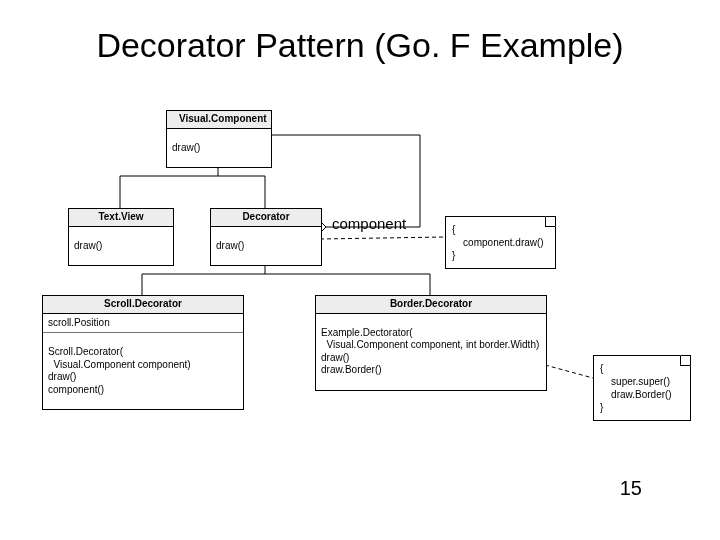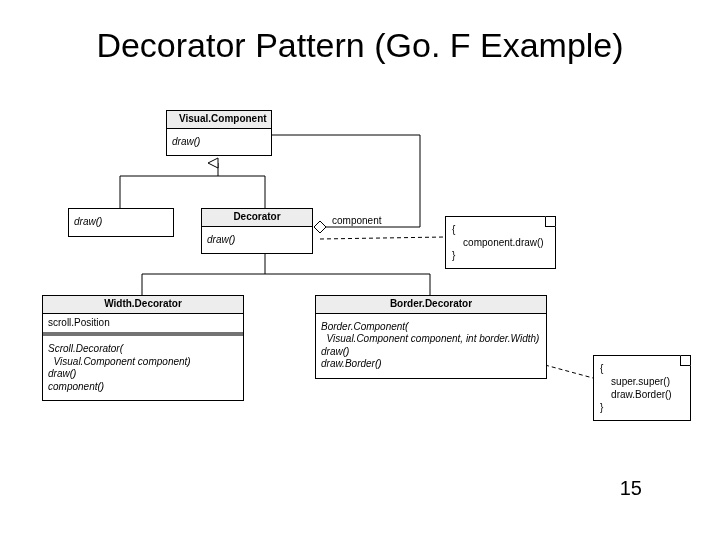--- a/index.html
+++ b/index.html
@@ -42,28 +42,27 @@
     line-height: 1.25;
   }
   .uml .name {
     border-bottom: 1px solid #000;
     text-align: center;
     padding: 2px 12px;
     background: #ededed;
     font-weight: 700;
   }
   .uml .attrs {
-    border-bottom: 4px solid #737373;
+    border-bottom: 1px solid #737373;
     padding: 3px 5px;
     min-height: 12px;
   }
   .uml .ops {
-    padding: 7px 5px;
+    padding: 13px 5px;
     min-height: 12px;
-    font-style: italic;
   }
   .uml .attrs:empty, .uml .ops:empty { padding: 6px 5px; }
   .uml .ops div, .uml .attrs div { white-space: pre; }
 
   
   .note {
     position: absolute;
     border: 1px solid #000;
     background: #fff;
     font-size: 10px;
@@ -79,21 +78,21 @@
     height: 10px;
     background: #fff;
     border-left: 1px solid #000;
     border-bottom: 1px solid #000;
     clip-path: polygon(0 0, 0 100%, 100% 100%);
   }
   .note div { white-space: pre; }
 
   .assoc-label {
     position: absolute;
-    font-size: 10px;
+    font-size: 15px;
   }
 
   svg.connectors {
     position: absolute;
     top: 0; left: 0;
     width: 720px; height: 540px;
     pointer-events: none;
   }
 </style>
 </head>
@@ -129,57 +128,58 @@
   </svg>
 
   <div class="uml" style="left:166px; top:110px; width:104px;">
     <div class="name">Visual.Component</div>
     <div class="ops">
       <div>draw()</div>
     </div>
   </div>
 
   <div class="uml" style="left:68px; top:208px; width:104px;">
+    <div class="name">Text.View</div>
     <div class="ops">
       <div>draw()</div>
     </div>
   </div>
 
-  <div class="uml" style="left:201px; top:208px; width:110px;">
+  <div class="uml" style="left:210px; top:208px; width:110px;">
     <div class="name">Decorator</div>
     <div class="ops">
       <div>draw()</div>
     </div>
   </div>
 
   <div class="assoc-label" style="left:332px; top:215px;">component</div>
 
   <div class="note" style="left:445px; top:216px; width:95px;">
     <div>{</div>
     <div>    component.draw()</div>
     <div>}</div>
   </div>
 
   <div class="uml" style="left:42px; top:295px; width:200px;">
-    <div class="name">Width.Decorator</div>
+    <div class="name">Scroll.Decorator</div>
     <div class="attrs">
       <div>scroll.Position</div>
     </div>
     <div class="ops">
       <div>Scroll.Decorator(
   Visual.Component component)</div>
       <div>draw()</div>
       <div>component()</div>
     </div>
   </div>
 
   <div class="uml" style="left:315px; top:295px; width:230px;">
     <div class="name">Border.Decorator</div>
     <div class="ops">
-      <div>Border.Component(
+      <div>Example.Dectorator(
   Visual.Component component, int border.Width)</div>
       <div>draw()</div>
       <div>draw.Border()</div>
     </div>
   </div>
 
   <div class="note" style="left:593px; top:355px; width:82px;">
     <div>{</div>
     <div>    super.super()</div>
     <div>    draw.Border()</div>

